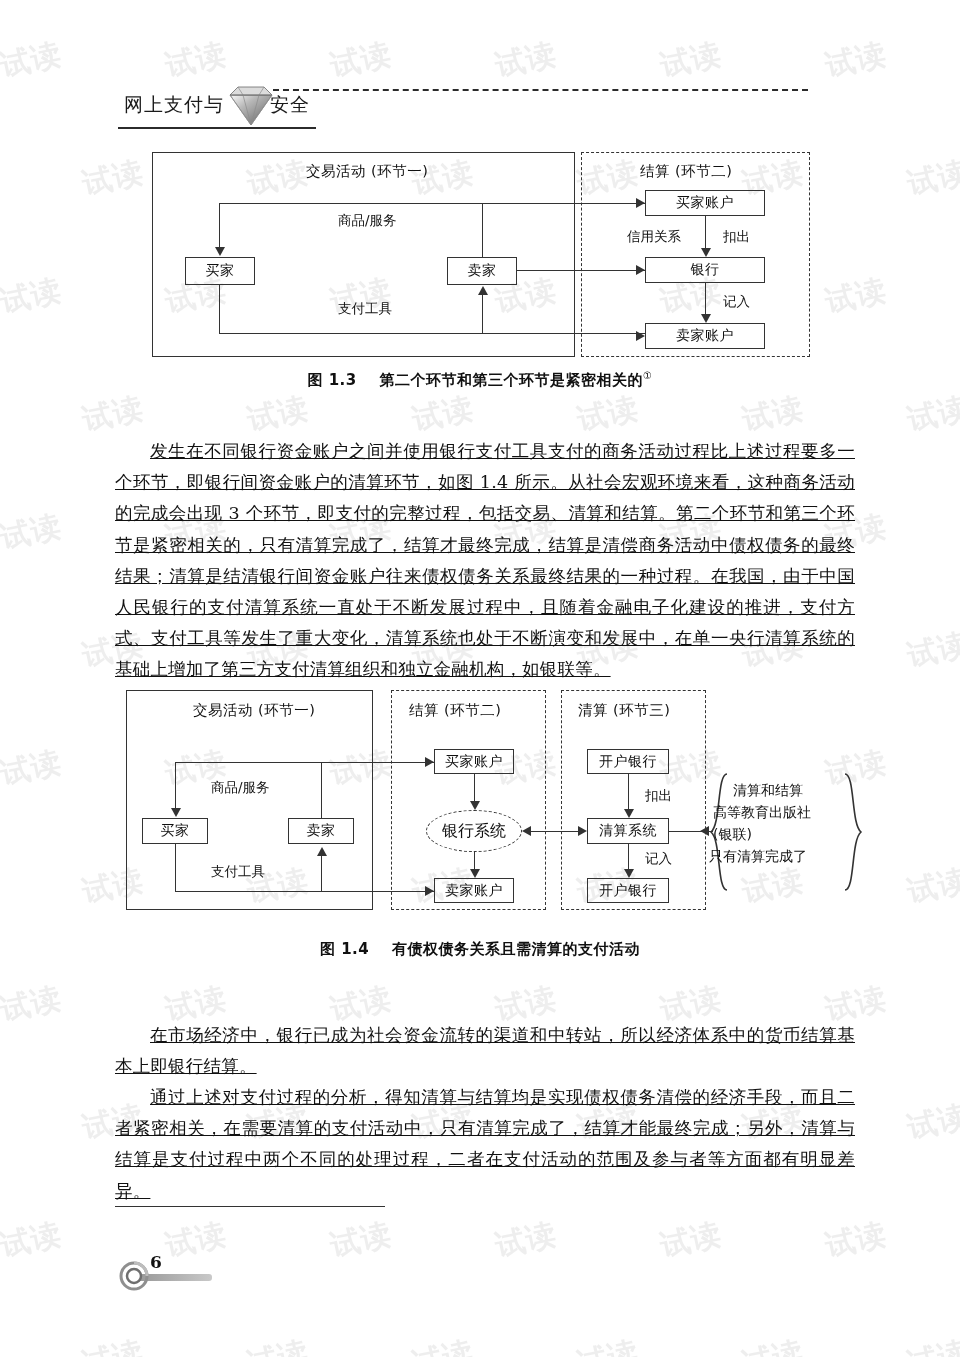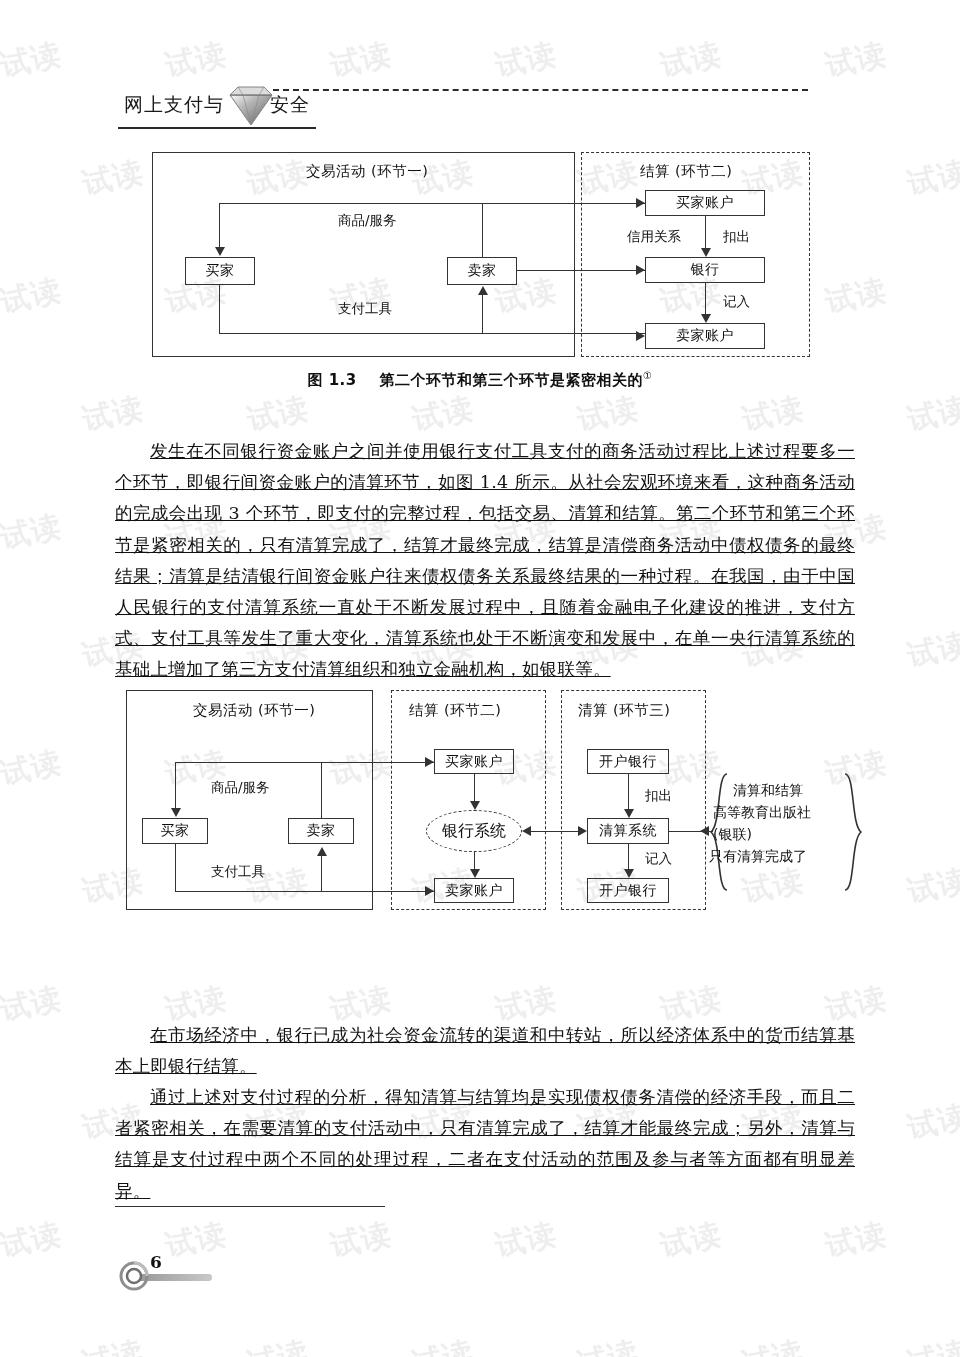--- a/index.html
+++ b/index.html
@@ -414,20 +414,23 @@
       <svg width="22" height="120" viewBox="0 0 22 120">
         <path d="M2,2 C12,2 8,52 18,60 C8,68 12,118 2,118" fill="none" stroke="#333" stroke-width="1.6"></path>
       </svg>
     </div>
 
     <div class="bracket-text" style="left:733px; top:781px;">清算和结算</div>
     <div class="bracket-text" style="left:713px; top:803px;">高等教育出版社</div>
     <div class="bracket-text" style="left:713px; top:825px;">(银联)</div>
     <div class="bracket-text" style="left:709px; top:847px;">只有清算完成了</div>
 
+    <div class="fig-caption" style="top:940px;">
+      <span>图 1.4</span>&nbsp;&nbsp;&nbsp;&nbsp;<span>有债权债务关系且需清算的支付活动</span>
+    </div>
   </div>
 
   <div class="para indent" style="top:1082px;">通过上述对支付过程的分析，得知清算与结算均是实现债权债务清偿的经济手段，而且二者紧密相关，在需要清算的支付活动中，只有清算完成了，结算才能最终完成；另外，清算与结算是支付过程中两个不同的处理过程，二者在支付活动的范围及参与者等方面都有明显差异。</div>
   <div class="para indent" style="top:1020px;">在市场经济中，银行已成为社会资金流转的渠道和中转站，所以经济体系中的货币结算基本上即银行结算。</div>
 
   <div id="footnote-rule"></div>
 
   <div id="folio">
     <div id="folio-bar"></div>
     <div style="position:absolute; left:8px; top:8px;">

